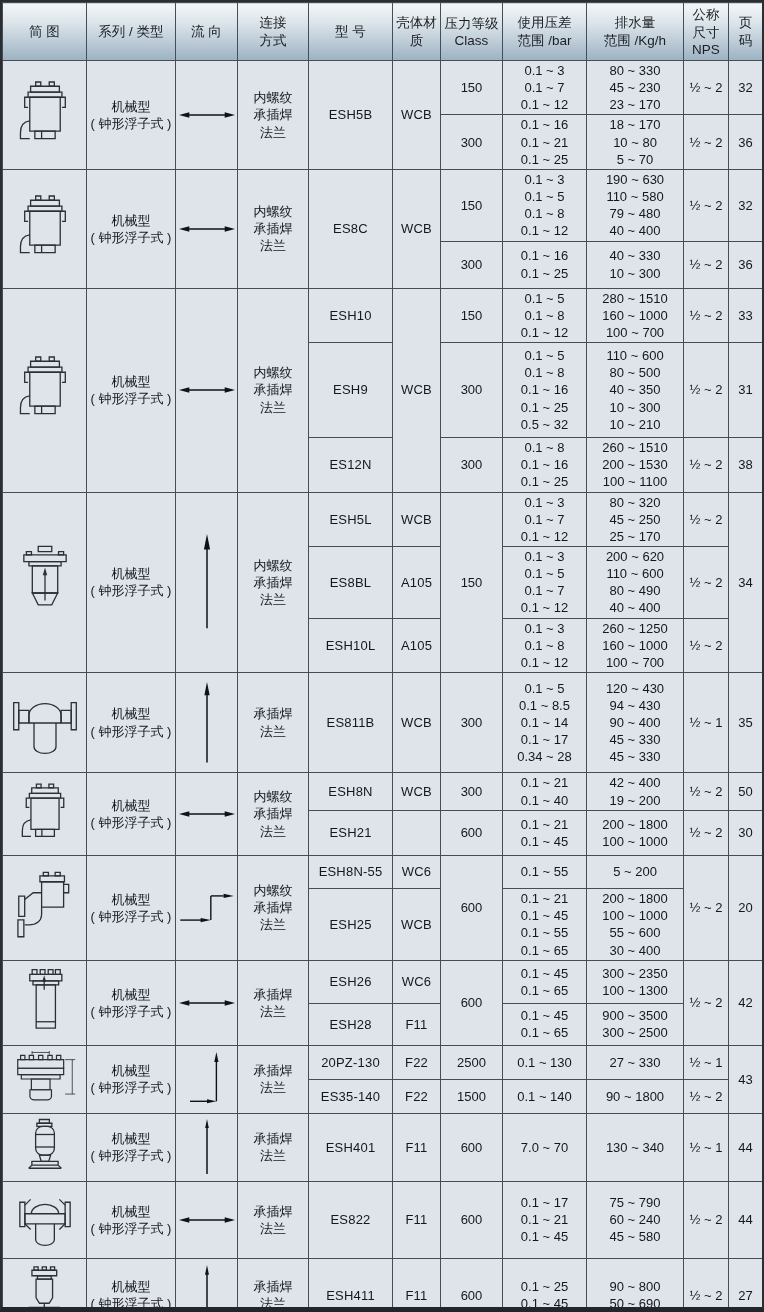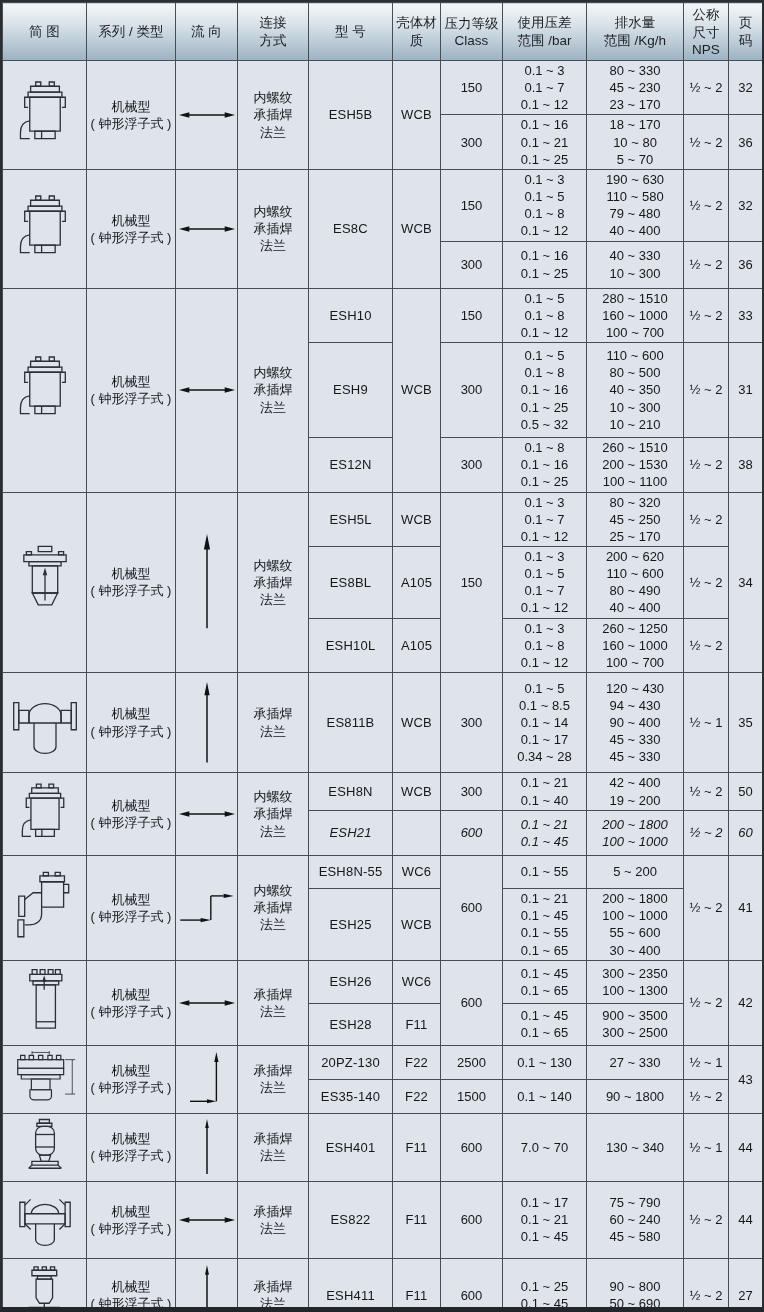--- a/index.html
+++ b/index.html
@@ -370,30 +370,30 @@
           <td class="model-cell"><span class="cell-text">ESH8N</span></td>
           <td class="material-cell"><span class="cell-text">WCB</span></td>
           <td class="class-cell"><span class="cell-text">300</span></td>
           <td class="pressure-range-cell"><span class="cell-text">0.1 ~ 21
 0.1 ~ 40</span></td>
           <td class="flow-rate-cell"><span class="cell-text">42 ~ 400
 19 ~ 200</span></td>
           <td class="nps-cell"><span class="cell-text">½ ~ 2</span></td>
           <td class="page-cell"><span class="cell-text">50</span></td>
         </tr>
-        <tr style="height: 45px; font-style: italic;">
+        <tr style="height: 45px;">
           <td class="model-cell"><span class="cell-text">ESH21</span></td>
           <td class="material-cell"><span class="cell-text"></span></td>
           <td class="class-cell"><span class="cell-text">600</span></td>
           <td class="pressure-range-cell"><span class="cell-text">0.1 ~ 21
 0.1 ~ 45</span></td>
           <td class="flow-rate-cell"><span class="cell-text">200 ~ 1800
 100 ~ 1000</span></td>
           <td class="nps-cell"><span class="cell-text">½ ~ 2</span></td>
-          <td class="page-cell"><span class="cell-text">60</span></td>
+          <td class="page-cell"><span class="cell-text">30</span></td>
         </tr>
         <tr style="height: 33px;">
           <td rowspan="2" class="diagram-cell">
             <svg viewBox="0 0 78 96" fill="none" stroke="#2b2f36" stroke-width="1.3" class="glyph" width="66" height="92" preserveAspectRatio="xMidYMid meet">
     <rect x="37" y="6" width="6" height="4"></rect>
               <rect x="51" y="6" width="6" height="4"></rect>
     <rect x="33" y="10" width="29" height="7"></rect>
     <rect x="35" y="17" width="26" height="30"></rect>
     <path d="M61,20 h6 v10 h-6"></path>
     <path d="M35,47 v8 c0,9 -7,13 -15,13 h-5"></path>
@@ -415,21 +415,21 @@
           </td>
           <td rowspan="2" class="connection-cell"><span class="cell-text">内螺纹
 承插焊
 法兰</span></td>
           <td class="model-cell"><span class="cell-text">ESH8N-55</span></td>
           <td class="material-cell"><span class="cell-text">WC6</span></td>
           <td rowspan="2" class="class-cell"><span class="cell-text">600</span></td>
           <td class="pressure-range-cell"><span class="cell-text">0.1 ~ 55</span></td>
           <td class="flow-rate-cell"><span class="cell-text">5 ~ 200</span></td>
           <td rowspan="2" class="nps-cell"><span class="cell-text">½ ~ 2</span></td>
-          <td rowspan="2" class="page-cell"><span class="cell-text">41</span></td>
+          <td rowspan="2" class="page-cell"><span class="cell-text">20</span></td>
         </tr>
         <tr style="height: 71px;">
           <td class="model-cell"><span class="cell-text">ESH25</span></td>
           <td class="material-cell"><span class="cell-text">WCB</span></td>
           <td class="pressure-range-cell"><span class="cell-text">0.1 ~ 21
 0.1 ~ 45
 0.1 ~ 55
 0.1 ~ 65</span></td>
           <td class="flow-rate-cell"><span class="cell-text">200 ~ 1800
 100 ~ 1000

